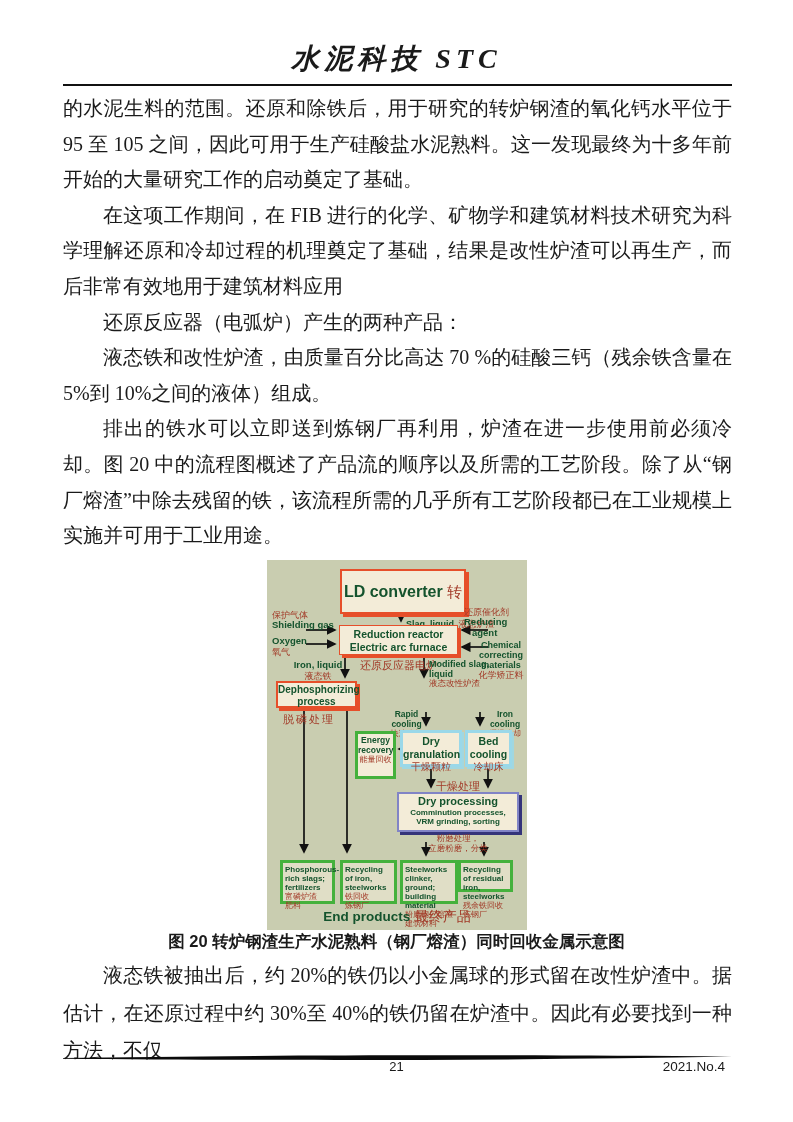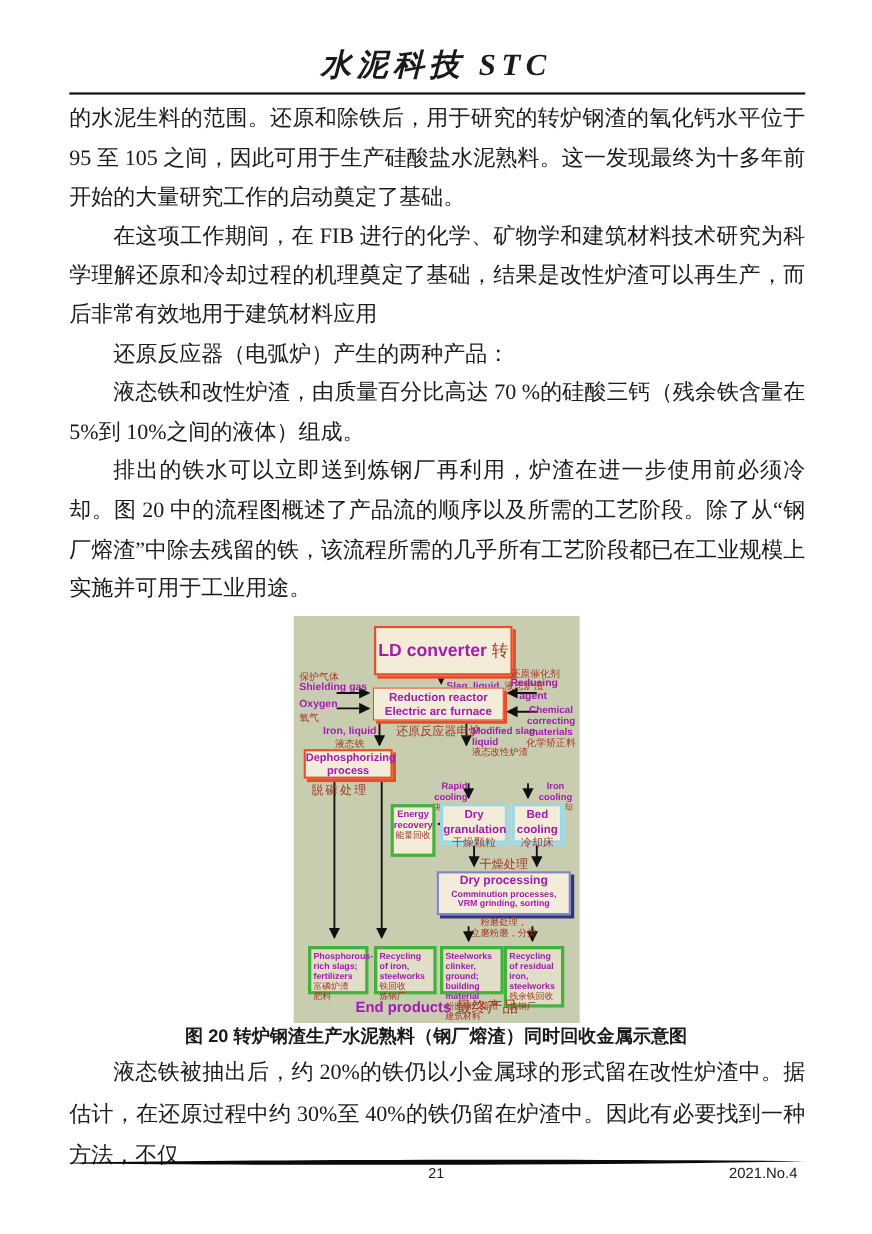--- a/index.html
+++ b/index.html
@@ -18,21 +18,21 @@
   .text-col p.ind{text-indent:2em;}
   .text-top{top:91px;}
   .text-bottom{top:957px;line-height:37.5px;}
 
   
   .figure{left:267px;top:560px;width:260px;height:370px;background:#c9cdb0;
           font-family:"Liberation Sans","DejaVu Sans",sans-serif;}
   .figure .abs{z-index:2;}
   .figure svg.wires{position:absolute;left:0;top:0;z-index:1;}
   .box{background:#f3ecd8;text-align:center;}
-  .b{font-weight:bold;color:#a21caf;}
+  .b{font-weight:bold;color:#14532d;}
   .r{color:#a23a28;}
   .s8{font-size:8px;line-height:9px;}
   .s85{font-size:8.5px;line-height:9.5px;}
   .s9{font-size:9px;line-height:10px;}
   .s95{font-size:9.5px;line-height:10.5px;}
   .s10{font-size:10px;line-height:12px;}
   .s105{font-size:10.5px;line-height:13px;}
   .s11{font-size:11px;line-height:12px;}
   .red-frame{border:2px solid #e64f2a;box-shadow:3px 3px 0 #e64f2a;}
   .blue-frame{border:3px solid #9ad8e9;box-shadow:2px 2px 0 rgba(154,216,233,.85);}
@@ -138,21 +138,21 @@
     <div class="r s85">液态改性炉渣</div>
   </div>
 
   <div class="abs box red-frame" style="left:9px;top:121px;width:81px;height:27px;padding-top:1px;box-sizing:border-box;">
     <div class="b s10">Dephosphorizing</div>
     <div class="b s10">process</div>
   </div>
   <div class="abs r s11" style="left:16px;top:153px;letter-spacing:2px;">脱磷处理</div>
 
 
-  <div class="abs ctr" style="left:121px;top:150px;width:37px;text-align:right;">
+  <div class="abs ctr" style="left:121px;top:150px;width:37px;text-align:center;">
     <div class="b s85">Rapid</div>
     <div class="b s85">cooling</div>
     <div class="r s8">快速冷却</div>
   </div>
   <div class="abs ctr" style="left:218px;top:150px;width:40px;text-align:center;">
     <div class="b s85">Iron</div>
     <div class="b s85">cooling</div>
     <div class="r s8">缓慢冷却</div>
   </div>
 
@@ -191,21 +191,21 @@
   <div class="abs end-box" style="left:73px;top:300px;width:57px;height:44px;box-sizing:border-box;">
     <div class="b s8">Recycling of iron, steelworks</div>
     <div class="r s8">铁回收</div>
     <div class="r s8">炼钢厂</div>
   </div>
   <div class="abs end-box" style="left:133px;top:300px;width:58px;height:44px;box-sizing:border-box;">
     <div class="b s8">Steelworks clinker, ground; building material</div>
     <div class="r s8">粉磨钢厂熔渣</div>
     <div class="r s8">建筑材料</div>
   </div>
-  <div class="abs end-box" style="left:191px;top:300px;width:55px;height:56px;box-sizing:border-box;">
+  <div class="abs end-box" style="left:191px;top:300px;width:55px;height:32px;box-sizing:border-box;">
     <div class="b s8">Recycling of residual iron, steelworks</div>
     <div class="r s8">残余铁回收</div>
     <div class="r s8">炼钢厂</div>
   </div>
 
   <div class="abs ctr" style="left:0;top:347px;width:260px;text-align:center;white-space:nowrap;">
     <span class="b" style="font-size:13.5px;">End products</span>
     <span class="r" style="font-size:14px;">最终产品</span>
   </div>
 </div>

